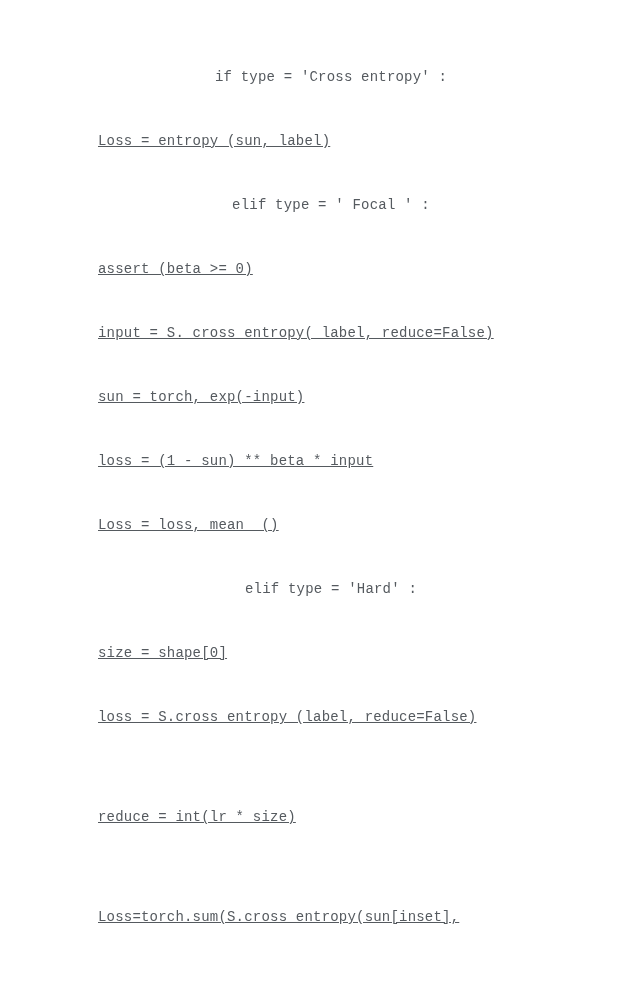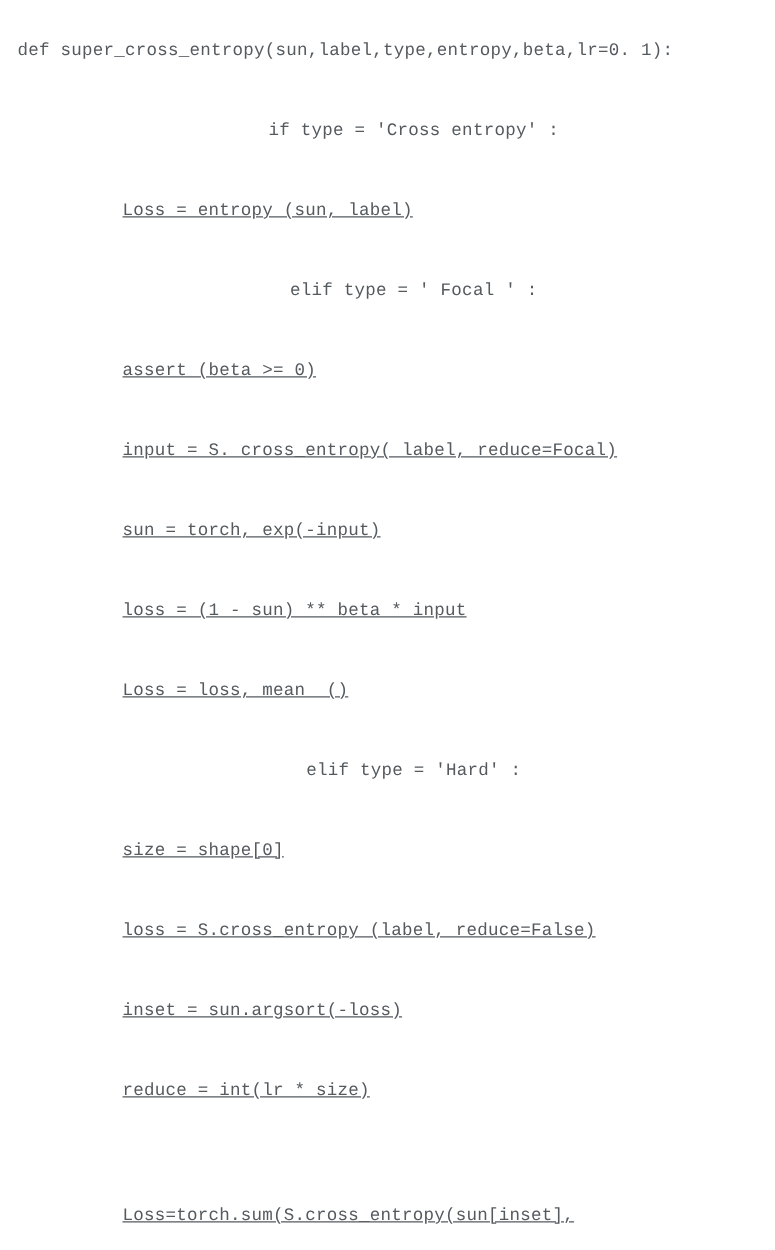--- a/index.html
+++ b/index.html
@@ -28,45 +28,43 @@
     height: 22px;
   }
   .i0 { padding-left: 0px; }
   .i1 { padding-left: 42px; text-align: center; }
   .i2 { padding-left: 84px; text-decoration: underline; }
 </style>
 </head>
 <body>
 
 <div class="code-block">
-<span class="code-line i0">def super_cross_entropy(sun,label,type,entropy,beta,lr=0. 1):</span>
 <div class="blank-line"></div>
 <span class="code-line i1">if type = 'Cross entropy' :</span>
 <div class="blank-line"></div>
 <span class="code-line i2">Loss = entropy (sun, label)</span>
 <div class="blank-line"></div>
 <span class="code-line i1">elif type = ' Focal ' :</span>
 <div class="blank-line"></div>
 <span class="code-line i2">assert (beta &gt;= 0)</span>
 <div class="blank-line"></div>
-<span class="code-line i2">input = S. cross_entropy( label, reduce=Focal)</span>
+<span class="code-line i2">input = S. cross_entropy( label, reduce=False)</span>
 <div class="blank-line"></div>
 <span class="code-line i2">sun = torch, exp(-input)</span>
 <div class="blank-line"></div>
 <span class="code-line i2">loss = (1 - sun) ** beta * input</span>
 <div class="blank-line"></div>
 <span class="code-line i2">Loss = loss, mean  ()</span>
 <div class="blank-line"></div>
 <span class="code-line i1">elif type = 'Hard' :</span>
 <div class="blank-line"></div>
 <span class="code-line i2">size = shape[0]</span>
 <div class="blank-line"></div>
 <span class="code-line i2">loss = S.cross_entropy (label, reduce=False)</span>
 <div class="blank-line"></div>
-<span class="code-line i2">inset = sun.argsort(-loss)</span>
 <div class="blank-line"></div>
 <span class="code-line i2">reduce = int(lr * size)</span>
 <div class="blank-line"></div>
 <div class="blank-line"></div>
 <span class="code-line i2">Loss=torch.sum(S.cross_entropy(sun[inset],</span>
 
 
 
 
 

